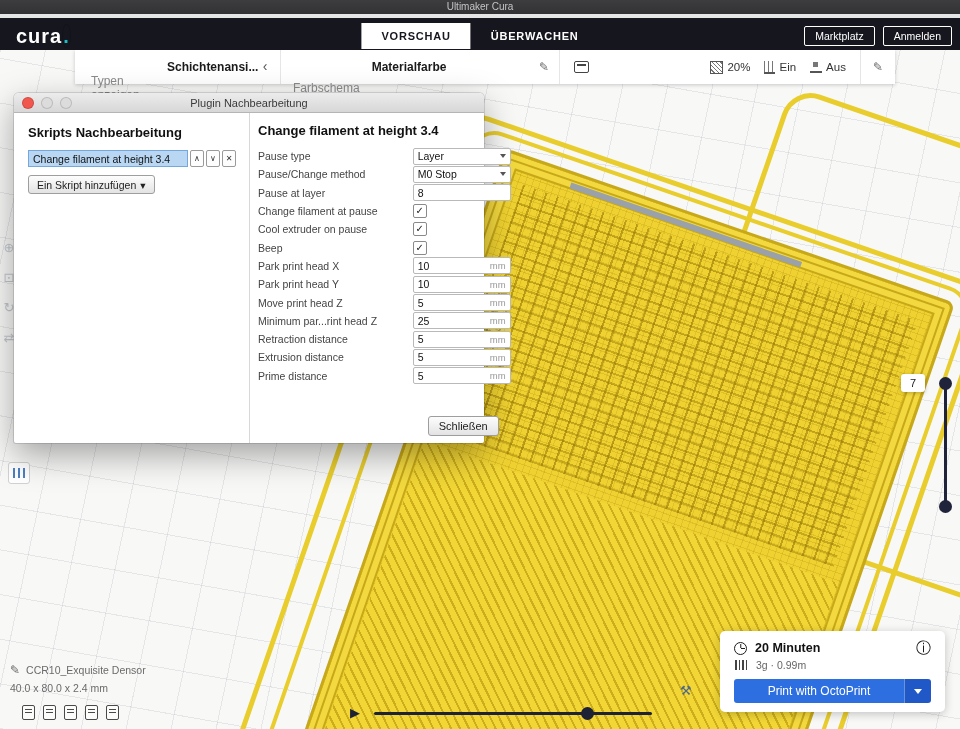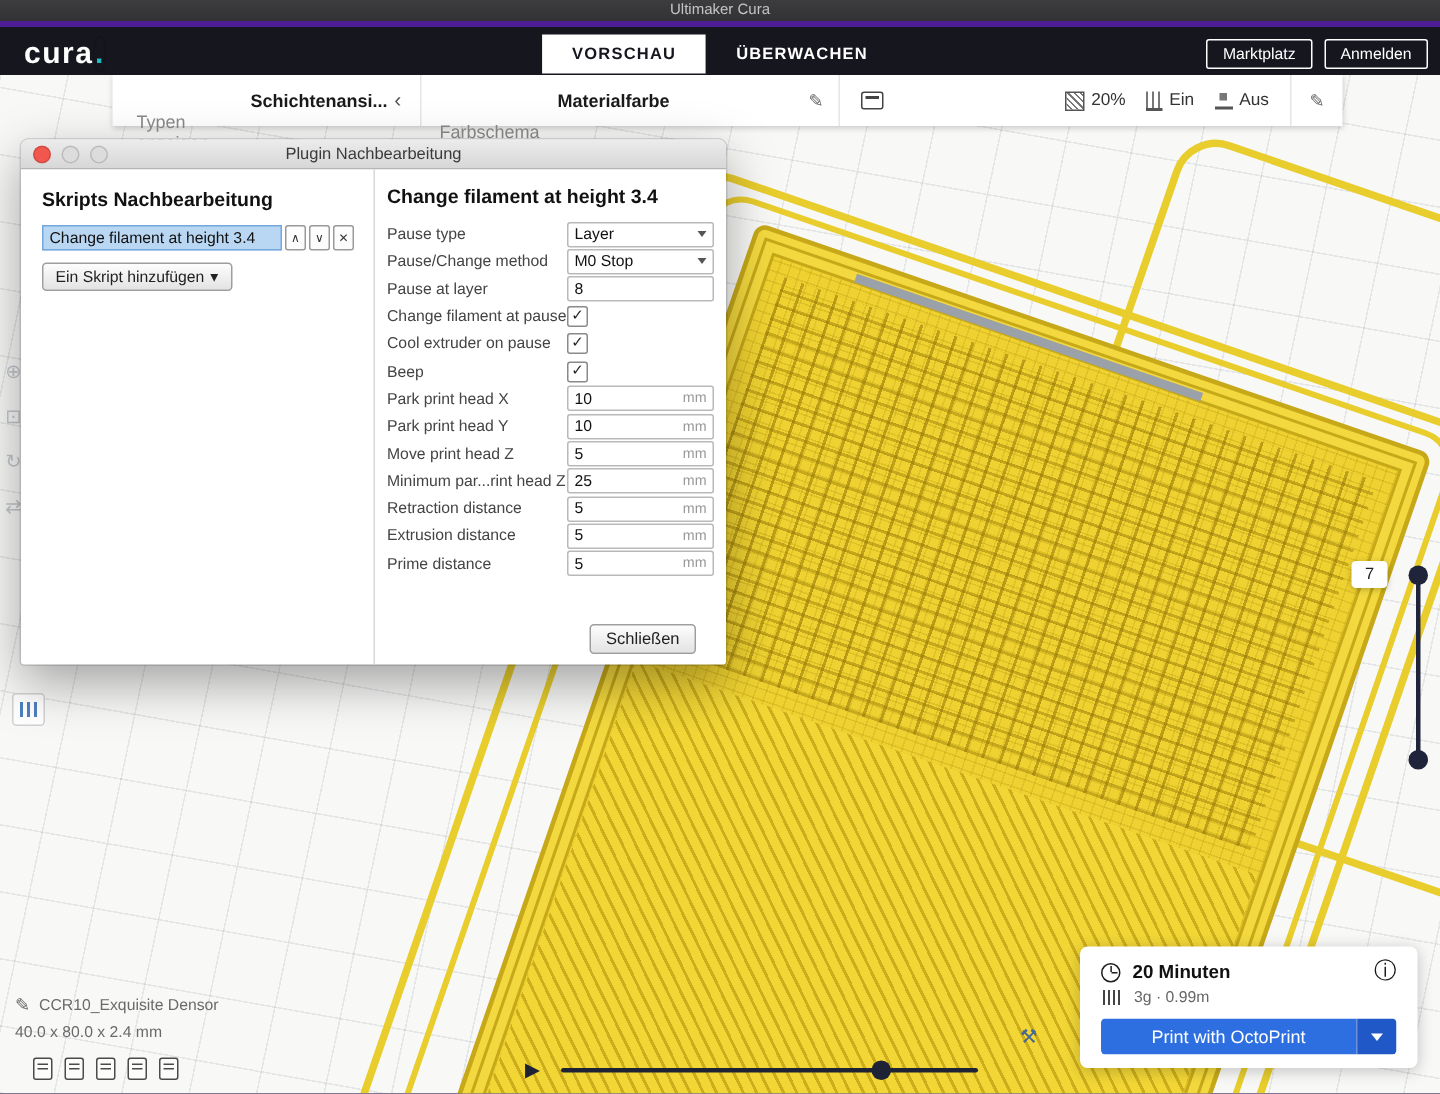--- a/index.html
+++ b/index.html
@@ -1,17 +1,17 @@
 <!DOCTYPE html>
 <html><head>
 <meta charset="utf-8">
 <style>
   html,body{margin:0;padding:0;background:#555;}
   body{font-family:"Liberation Sans","DejaVu Sans",sans-serif;-webkit-font-smoothing:antialiased;}
-  #screen{position:relative;width:960px;height:729px;overflow:hidden;background:#4c1d95;}
+  #screen{position:relative;width:960px;height:729px;overflow:hidden;background:#e5e5e5;}
 
   
   #titlebar{position:absolute;top:0;left:0;width:960px;height:14px;background:linear-gradient(#3d3d3f,#323234);
     color:#c4c4c6;font-size:10px;line-height:14px;text-align:center;}
 
   
   #appheader{position:absolute;top:18px;left:0;width:960px;height:36px;background:#16161f;display:flex;align-items:center;}
   #logo{margin-left:16px;font-size:20px;font-weight:bold;color:#fff;letter-spacing:1px;}
   #logo .dot{color:#1bbfc8;}
   #tabs{position:absolute;left:50%;transform:translateX(-50%);display:flex;align-items:center;height:36px;}
@@ -80,21 +80,21 @@
   #dlg-left h1{margin:0 0 10px 0;font-size:13px;color:#111;}
   #script-row{display:flex;align-items:center;width:208px;}
   #script-name{flex:1;background:#b9d7f3;border:1px solid #74a8dc;font-size:10.5px;color:#111;
     padding:1.5px 4px;white-space:nowrap;overflow:hidden;}
   .spin-btn{width:14px;height:17px;margin-left:2px;border:1px solid #9a9a9a;border-radius:2px;background:#fdfdfd;
     font-size:8px;line-height:15px;text-align:center;color:#333;box-sizing:border-box;}
   #add-script-btn{display:inline-flex;align-items:center;gap:4px;margin-top:8px;padding:2.5px 8px;font-size:10.5px;color:#222;
     border:1px solid #9e9e9e;border-radius:3px;background:linear-gradient(#fdfdfd,#e3e3e3);}
   #dlg-right{flex:1;position:relative;padding:10px 8px;box-sizing:border-box;}
   #dlg-right h2{margin:0 0 9px 0;font-size:13px;color:#111;}
-  .prow{display:flex;align-items:center;height:18.3px;}
+  .prow{display:flex;align-items:center;height:18.3px;gap:35px;}
   .plabel{flex:1;font-size:10.5px;color:#444;white-space:nowrap;overflow:hidden;}
   .pctl{width:98px;display:flex;align-items:center;box-sizing:border-box;}
   .pselect,.pinput{flex:1;height:15px;border:1px solid #b9b9b9;border-radius:2px;background:#fff;display:flex;
     align-items:center;padding:0 4px;font-size:10.5px;color:#111;}
   .car{width:0;height:0;border-left:3.5px solid transparent;border-right:3.5px solid transparent;border-top:4px solid #555;margin-left:auto;}
   .punit{margin-left:auto;color:#999;font-size:9.5px;}
   .pcheck{width:12px;height:12px;border:1px solid #8a8a8a;border-radius:2px;background:#fff;font-size:10px;
     line-height:11px;text-align:center;color:#222;}
   #close-btn{position:absolute;right:20px;bottom:7px;padding:3px 10px;font-size:11px;color:#222;
     border:1px solid #9e9e9e;border-radius:3px;background:linear-gradient(#fdfdfd,#e3e3e3);}

